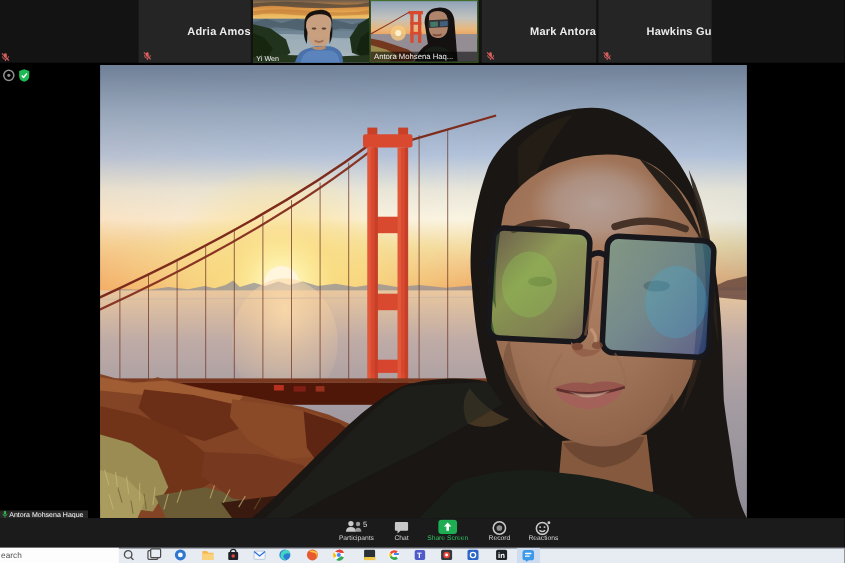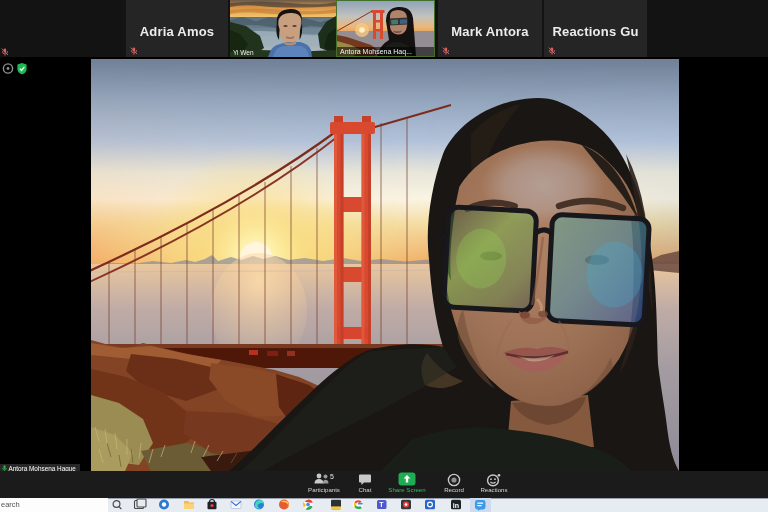--- a/index.html
+++ b/index.html
@@ -1,20 +1,20 @@
 <!DOCTYPE html>
 <html><head>
 <meta charset="utf-8">
 <style>
   html,body{margin:0;padding:0;}
   body{width:768px;height:512px;background:#000;overflow:hidden;position:relative;
        font-family:"Liberation Sans",sans-serif;}
   .abs{position:absolute;}
   .tile{position:absolute;top:0;height:57px;background:#252525;}
-  .tname{position:absolute;width:100%;text-align:center;top:23.5px;font-size:13px;
+  .tname{position:absolute;width:100%;text-align:right;top:23.5px;font-size:10px;
          font-weight:bold;color:#ececec;letter-spacing:.2px;}
 </style>
 </head>
 <body>
 
 <div class="abs" style="left:0;top:0;width:768px;height:57px;background:#131313;"></div>
 
 <svg class="abs" style="left:1px;top:48px" width="8" height="8" viewBox="0 0 8 8">
   <rect x="2.6" y="0.5" width="2.6" height="4" rx="1.3" fill="#d65f5f"></rect>
   <path d="M1.3 3.2 a2.7 2.7 0 0 0 5.4 0" fill="none" stroke="#d65f5f" stroke-width="0.9"></path>
@@ -113,21 +113,21 @@
   <div class="tname">Mark Antora</div>
   <svg class="abs" style="left:4px;top:47px" width="8" height="8" viewBox="0 0 8 8">
     <rect x="2.6" y="0.5" width="2.6" height="4" rx="1.3" fill="#d65f5f"></rect>
     <path d="M1.3 3.2 a2.7 2.7 0 0 0 5.4 0" fill="none" stroke="#d65f5f" stroke-width="0.9"></path>
     <line x1="4" y1="6" x2="4" y2="7.6" stroke="#d65f5f" stroke-width="0.9"></line>
     <line x1="0.8" y1="0.6" x2="7" y2="7" stroke="#d65f5f" stroke-width="1"></line>
   </svg>
 </div>
 
 <div class="tile" style="left:544px;width:103px;">
-  <div class="tname">Reactions Gu</div>
+  <div class="tname">Hawkins Gu</div>
   <svg class="abs" style="left:4px;top:47px" width="8" height="8" viewBox="0 0 8 8">
     <rect x="2.6" y="0.5" width="2.6" height="4" rx="1.3" fill="#d65f5f"></rect>
     <path d="M1.3 3.2 a2.7 2.7 0 0 0 5.4 0" fill="none" stroke="#d65f5f" stroke-width="0.9"></path>
     <line x1="4" y1="6" x2="4" y2="7.6" stroke="#d65f5f" stroke-width="0.9"></line>
     <line x1="0.8" y1="0.6" x2="7" y2="7" stroke="#d65f5f" stroke-width="1"></line>
   </svg>
 </div>
 
 <svg class="abs" style="left:2px;top:62px" width="26" height="13" viewBox="0 0 26 13">
   <circle cx="6" cy="6.5" r="4.6" fill="none" stroke="#8f8f8f" stroke-width="1.4"></circle>

